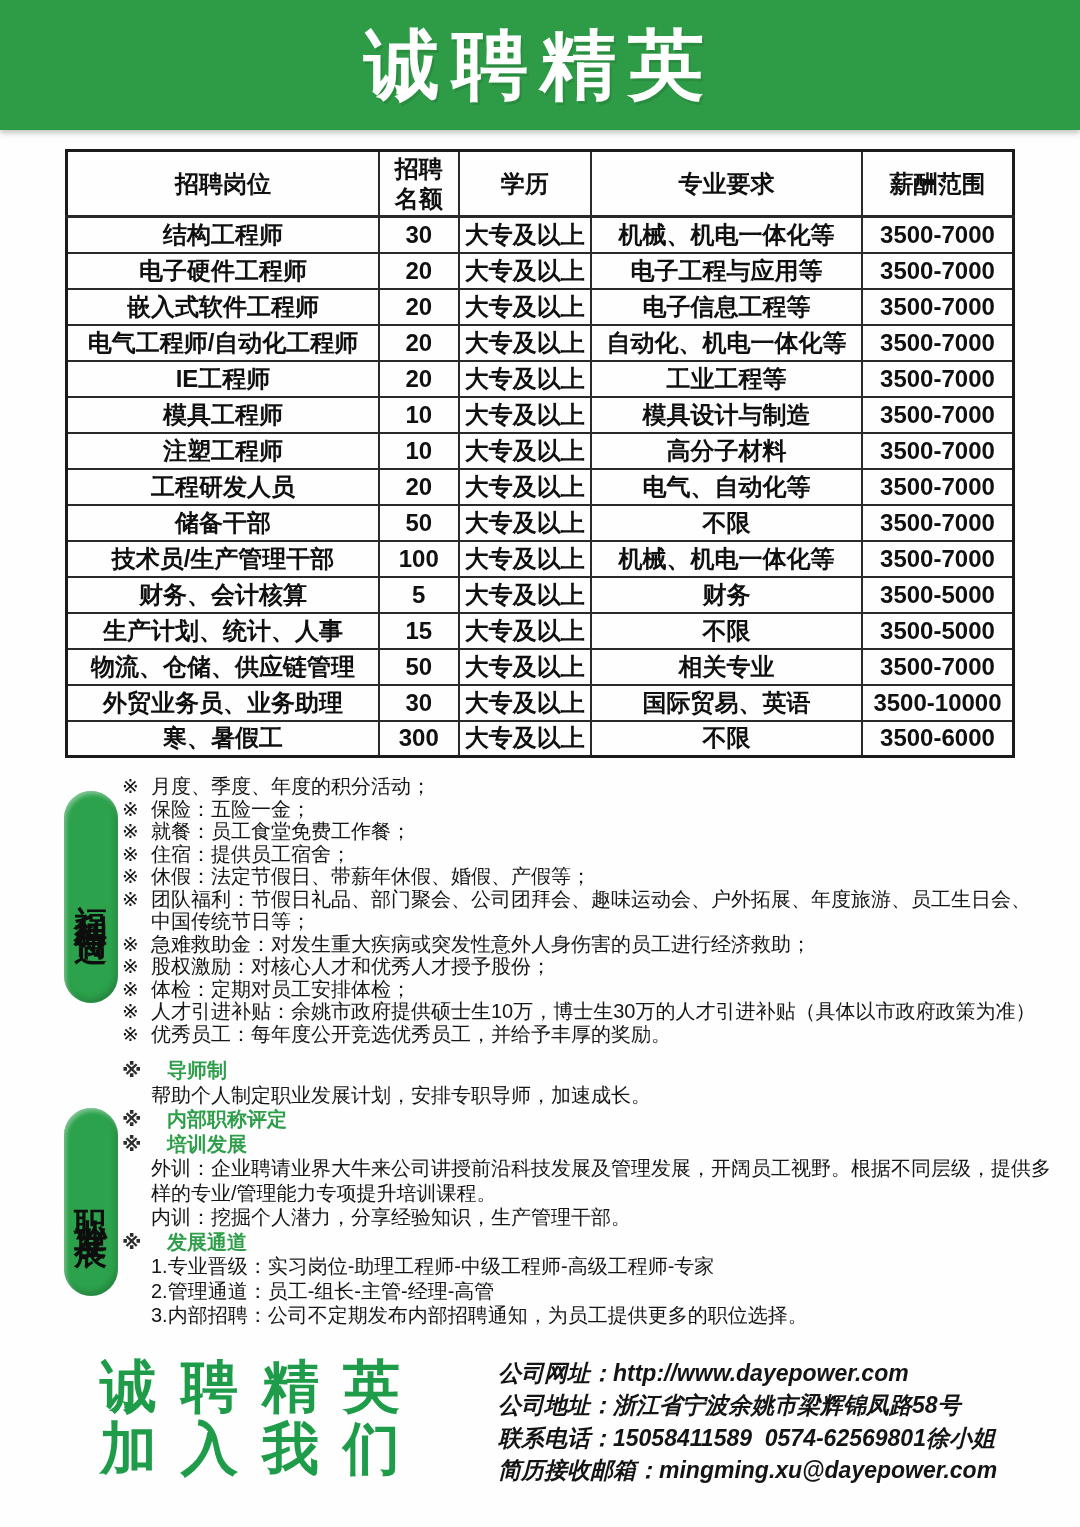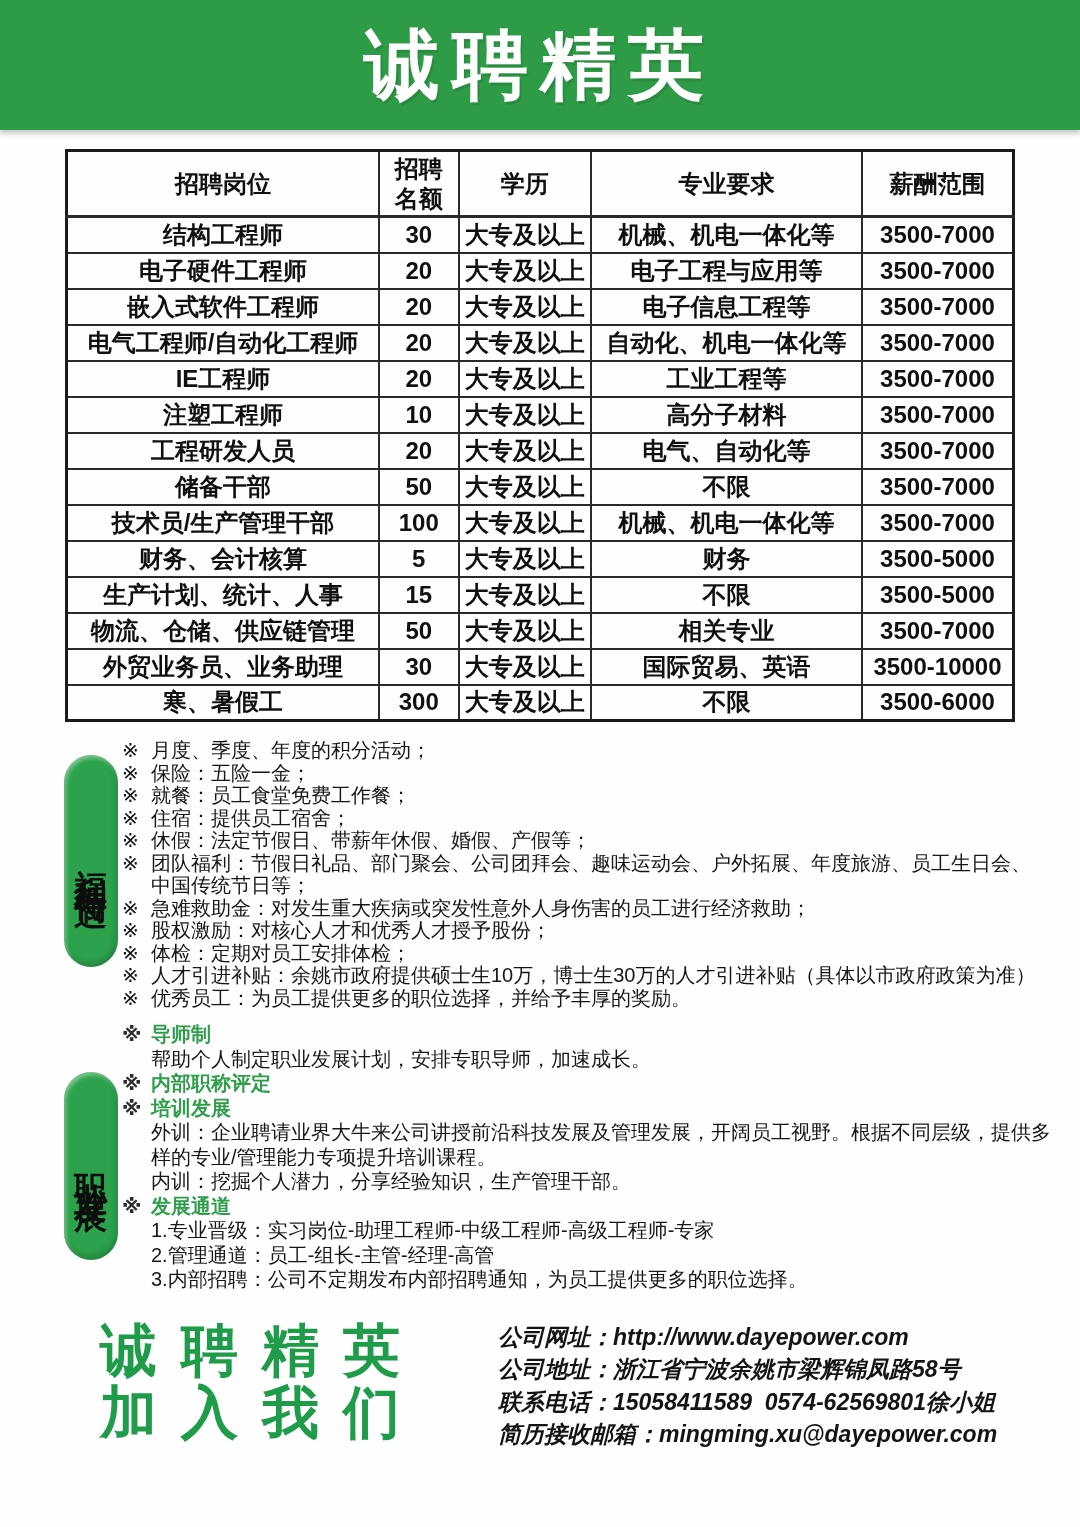--- a/index.html
+++ b/index.html
@@ -65,21 +65,21 @@
   .benefits{margin-top:17px;}
   .b-content{flex:1;padding:0 38px 0 4px;}
   .b-item{display:flex;font-size:20px;line-height:22.5px;color:#161616;}
   .b-marker{flex:none;width:29px;}
   .b-text{flex:1;}
 
   .career{margin-top:13px;}
   .c-content{flex:1;padding:0 28px 0 4px;font-size:20px;line-height:24.5px;color:#161616;}
   .c-head{display:flex;font-weight:700;}
   .c-head .b-marker{color:#2c2c2c;}
-  .c-head-text{color:var(--green-heading);}
+  .c-head-text{color:var(--green-heading);margin-left:16px;}
   .c-line{padding-left:29px;}
 
   
   .footer{display:flex;align-items:flex-start;margin-top:27px;}
   .slogan{
     margin-left:100px;flex:none;
     color:var(--green-slogan);font-weight:900;font-size:57px;line-height:62px;
     letter-spacing:24px;white-space:nowrap;
   }
   .contact{margin-left:74px;margin-top:2px;font-size:23px;font-weight:700;line-height:32.5px;}
@@ -141,20 +141,27 @@
       <td>3500-7000</td>
     </tr>
         <tr>
       <td>IE工程师</td>
       <td>20</td>
       <td>大专及以上</td>
       <td>工业工程等</td>
       <td>3500-7000</td>
     </tr>
         <tr>
+      <td>模具工程师</td>
+      <td>10</td>
+      <td>大专及以上</td>
+      <td>模具设计与制造</td>
+      <td>3500-7000</td>
+    </tr>
+        <tr>
       <td>注塑工程师</td>
       <td>10</td>
       <td>大专及以上</td>
       <td>高分子材料</td>
       <td>3500-7000</td>
     </tr>
         <tr>
       <td>工程研发人员</td>
       <td>20</td>
       <td>大专及以上</td>
@@ -255,21 +262,21 @@
         <div class="b-item">
       <span class="b-marker">※</span>
       <span class="b-text">体检：定期对员工安排体检；</span>
     </div>
         <div class="b-item">
       <span class="b-marker">※</span>
       <span class="b-text">人才引进补贴：余姚市政府提供硕士生10万，博士生30万的人才引进补贴（具体以市政府政策为准）</span>
     </div>
         <div class="b-item">
       <span class="b-marker">※</span>
-      <span class="b-text">优秀员工：为员工提供更多的职位选择，并给予丰厚的奖励。</span>
+      <span class="b-text">优秀员工：每年度公开竞选优秀员工，并给予丰厚的奖励。</span>
     </div>
       </div>
   </div>
 
   <div class="section career">
     <div class="rail">
       <div class="pill pill-career">
         <span class="pill-text">职业发展</span>
       </div>
     </div>

